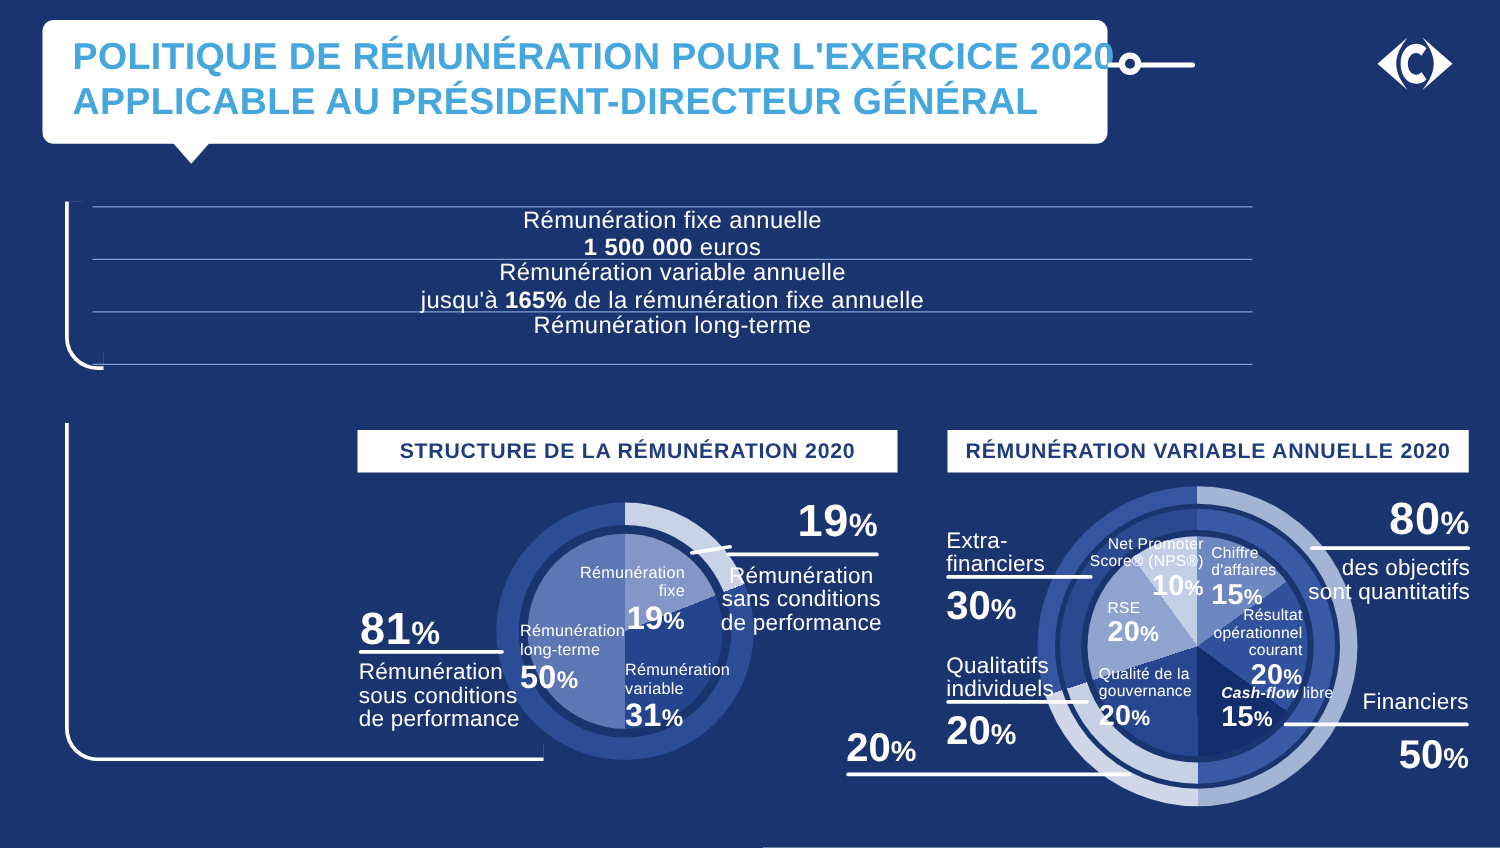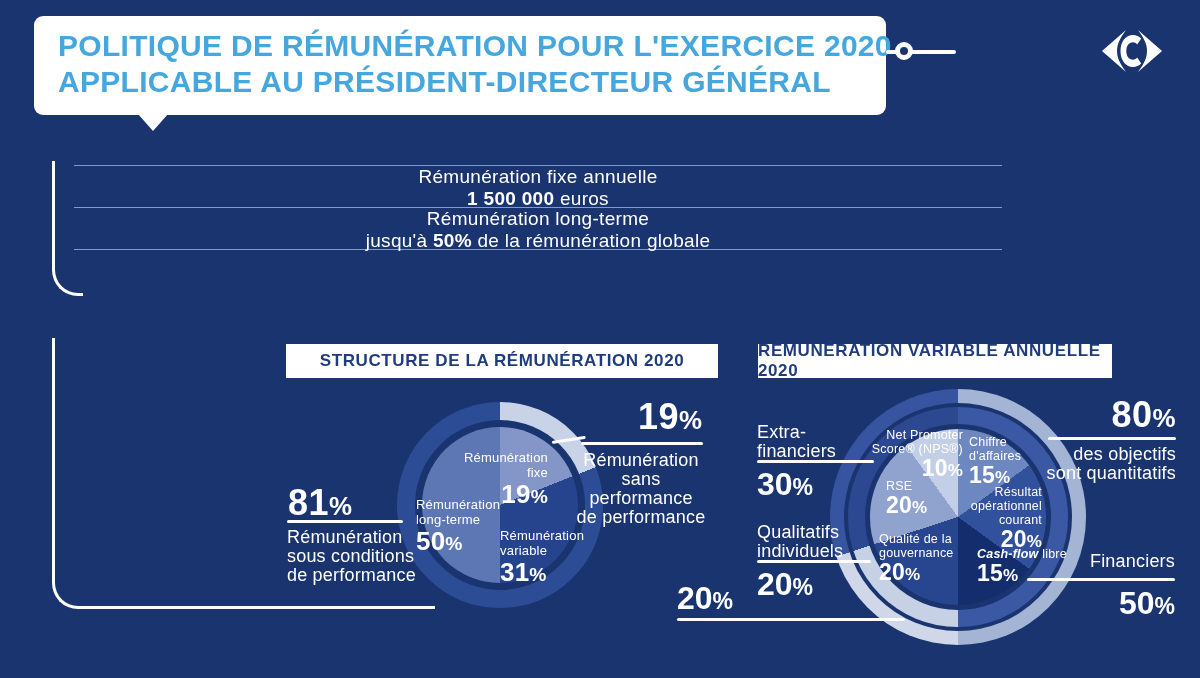--- a/index.html
+++ b/index.html
@@ -26,21 +26,21 @@
   .tval b{font-weight:700;}
 
   
   .bracket-section{left:52px;top:338px;width:380px;height:268px;}
   .section-title{left:76px;top:352px;font-size:18px;line-height:26px;letter-spacing:.6px;}
 
   
   .bar{height:34px;background:#fff;color:#1F3C7C;font-weight:700;font-size:17px;letter-spacing:.6px;
        display:flex;align-items:center;justify-content:center;}
   .bar1{left:286px;top:344px;width:432px;}
-  .bar2{left:758px;top:344px;width:354px;}
+  .bar2{left:758px;top:344px;width:417px;}
 
   .circle{border-radius:50%;}
   .gapc{border-radius:50%;background:#1A3470;}
 
   
   .plabel{font-size:13px;line-height:15px;letter-spacing:.2px;}
   .plabel .pv{font-size:26px;line-height:28px;font-weight:700;}
   .plabel2{font-size:12.5px;line-height:14px;letter-spacing:.2px;}
   .plabel2 .pv{font-size:23px;line-height:25px;font-weight:700;}
   .pv .sym{font-size:.74em;font-weight:600;}
@@ -74,22 +74,25 @@
     <path fill="#fff" d="M33,7 C25.5,7 20.5,13.8 20.5,23 C20.5,32.2 25.5,39 33,39 C36.3,39 39,37.7 41.2,35.5 L37.2,29.5 C36.1,30.8 34.7,31.7 33,31.7 C28.8,31.7 26.3,27.9 26.3,23 C26.3,18.1 28.8,14.3 33,14.3 C34.7,14.3 36.1,15.2 37.2,16.5 L41.2,10.5 C39,8.3 36.3,7 33,7 Z"></path>
   </svg>
 
   <div class="abs bracket bracket-table"></div>
   <div class="abs table">
     <div class="trow">
       <span>Rémunération fixe annuelle</span>
       <span class="tval"><span></span><b>1 500 000</b><span> euros</span></span>
     </div>
     <div class="trow">
+      <span>Rémunération variable annuelle</span>
+      <span class="tval"><span>jusqu'à </span><b>165%</b><span> de la rémunération fixe annuelle</span></span>
+    </div>
+    <div class="trow">
       <span>Rémunération long-terme</span>
-      <span class="tval"><span>jusqu'à </span><b>50%</b><span> de la rémunération globale</span></span>
     </div>
   </div>
 
   <div class="abs bracket bracket-section"></div>
 
   <div class="abs bar bar1">
       <span>STRUCTURE DE LA RÉMUNÉRATION 2020</span>
     </div>
   <div class="abs circle" style="left: 397px; top: 402px; width: 206px; height: 206px; background: conic-gradient(rgb(201, 211, 232) 0deg, rgb(201, 211, 232) 68.4deg, rgb(44, 76, 150) 68.4deg, rgb(44, 76, 150) 360deg);"></div>
   <div class="abs gapc" style="left:415px;top:420px;width:170px;height:170px;"></div>
@@ -117,21 +120,21 @@
     <div>Rémunération</div>
     <div>sous conditions</div>
     <div>de performance</div>
   </div>
 
   <div class="abs big" style="left:638px;top:396px;"><span>19</span><span class="sym">%</span></div>
   <div class="abs cline" style="left:552px;top:441px;width:34px;transform:rotate(-9deg);transform-origin:left center;"></div>
   <div class="abs cline" style="left:581px;top:442px;width:122px;"></div>
   <div class="abs ctext tc" style="left:575px;top:451px;width:132px;">
     <div>Rémunération</div>
-    <div>sans performance</div>
+    <div>sans conditions</div>
     <div>de performance</div>
   </div>
 
   <div class="abs bar bar2">
       <span>RÉMUNÉRATION VARIABLE ANNUELLE 2020</span>
     </div>
   <div class="abs circle" style="left: 830px; top: 389px; width: 256px; height: 256px; background: conic-gradient(rgb(163, 180, 213) 0deg, rgb(163, 180, 213) 180deg, rgb(207, 215, 232) 180deg, rgb(207, 215, 232) 252deg, rgb(54, 84, 159) 252deg, rgb(54, 84, 159) 360deg);"></div>
   <div class="abs gapc" style="left:844px;top:403px;width:228px;height:228px;"></div>
   <div class="abs circle" style="left: 848px; top: 407px; width: 220px; height: 220px; background: conic-gradient(rgb(59, 88, 165) 0deg, rgb(59, 88, 165) 180deg, rgb(199, 209, 229) 180deg, rgb(199, 209, 229) 252deg, rgb(43, 72, 144) 252deg, rgb(43, 72, 144) 360deg);"></div>
   <div class="abs gapc" style="left:865px;top:424px;width:186px;height:186px;"></div>

